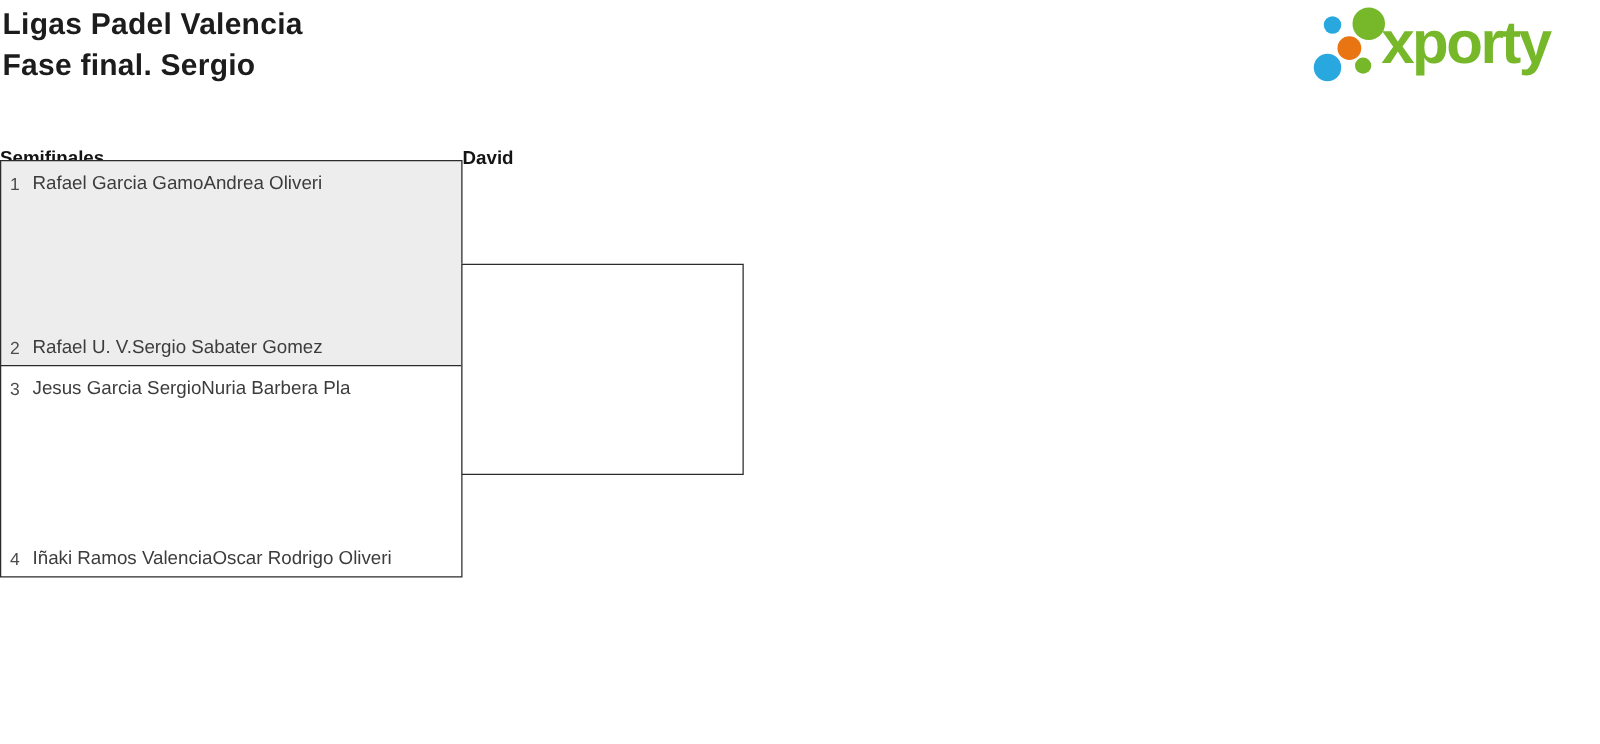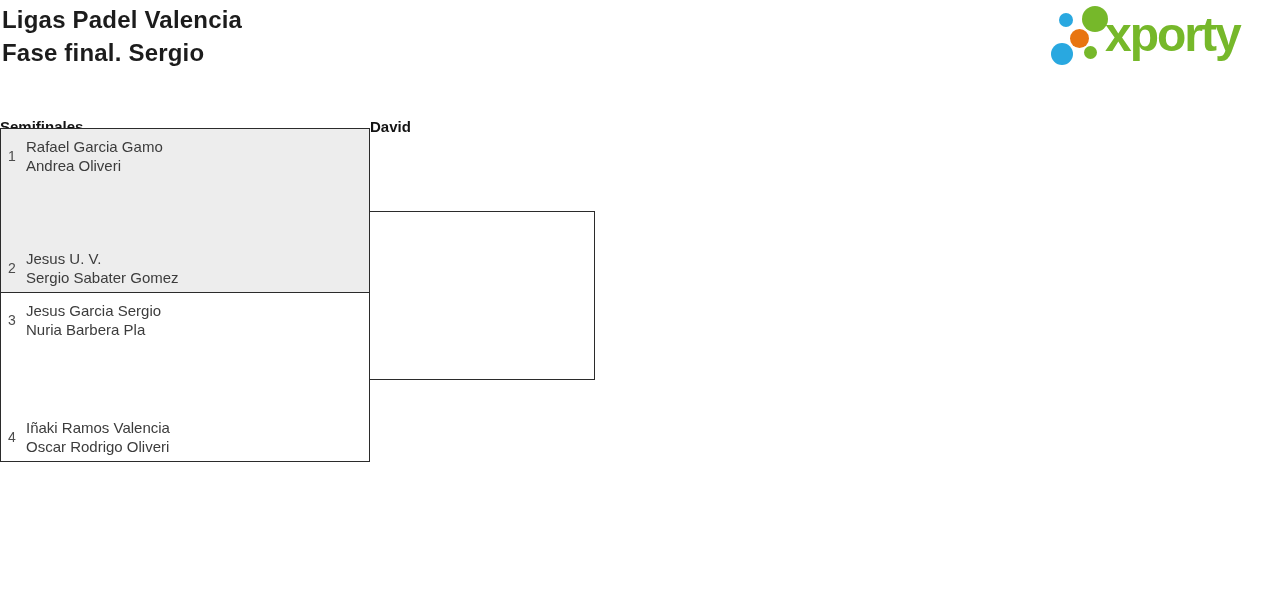--- a/index.html
+++ b/index.html
@@ -85,21 +85,21 @@
     padding-left: 7px;
   }
   .team-top { top: 8px; }
   .team-bottom { bottom: 5px; }
   .seed {
     min-width: 13px;
     font-size: 14px;
     color: #4c4c4c;
     text-align: left;
   }
-  .players { display: flex; flex-direction: column; }
+  .players { display: flex; }
   .players .player {
     font-size: 15px;
     line-height: 19px;
     color: #3c3c3c;
     white-space: nowrap;
   }
 </style>
 </head>
 <body>
 
@@ -126,21 +126,21 @@
     <div class="team team-top">
       <span class="seed">1</span>
       <span class="players">
         <span class="player">Rafael Garcia Gamo</span>
         <span class="player">Andrea Oliveri</span>
       </span>
     </div>
     <div class="team team-bottom">
       <span class="seed">2</span>
       <span class="players">
-        <span class="player">Jesus U. V.</span>
+        <span class="player">Rafael U. V.</span>
         <span class="player">Sergio Sabater Gomez</span>
       </span>
     </div>
   </div>
 
   <div class="match-box match-2">
     <div class="team team-top">
       <span class="seed">3</span>
       <span class="players">
         <span class="player">Jesus Garcia Sergio</span>

